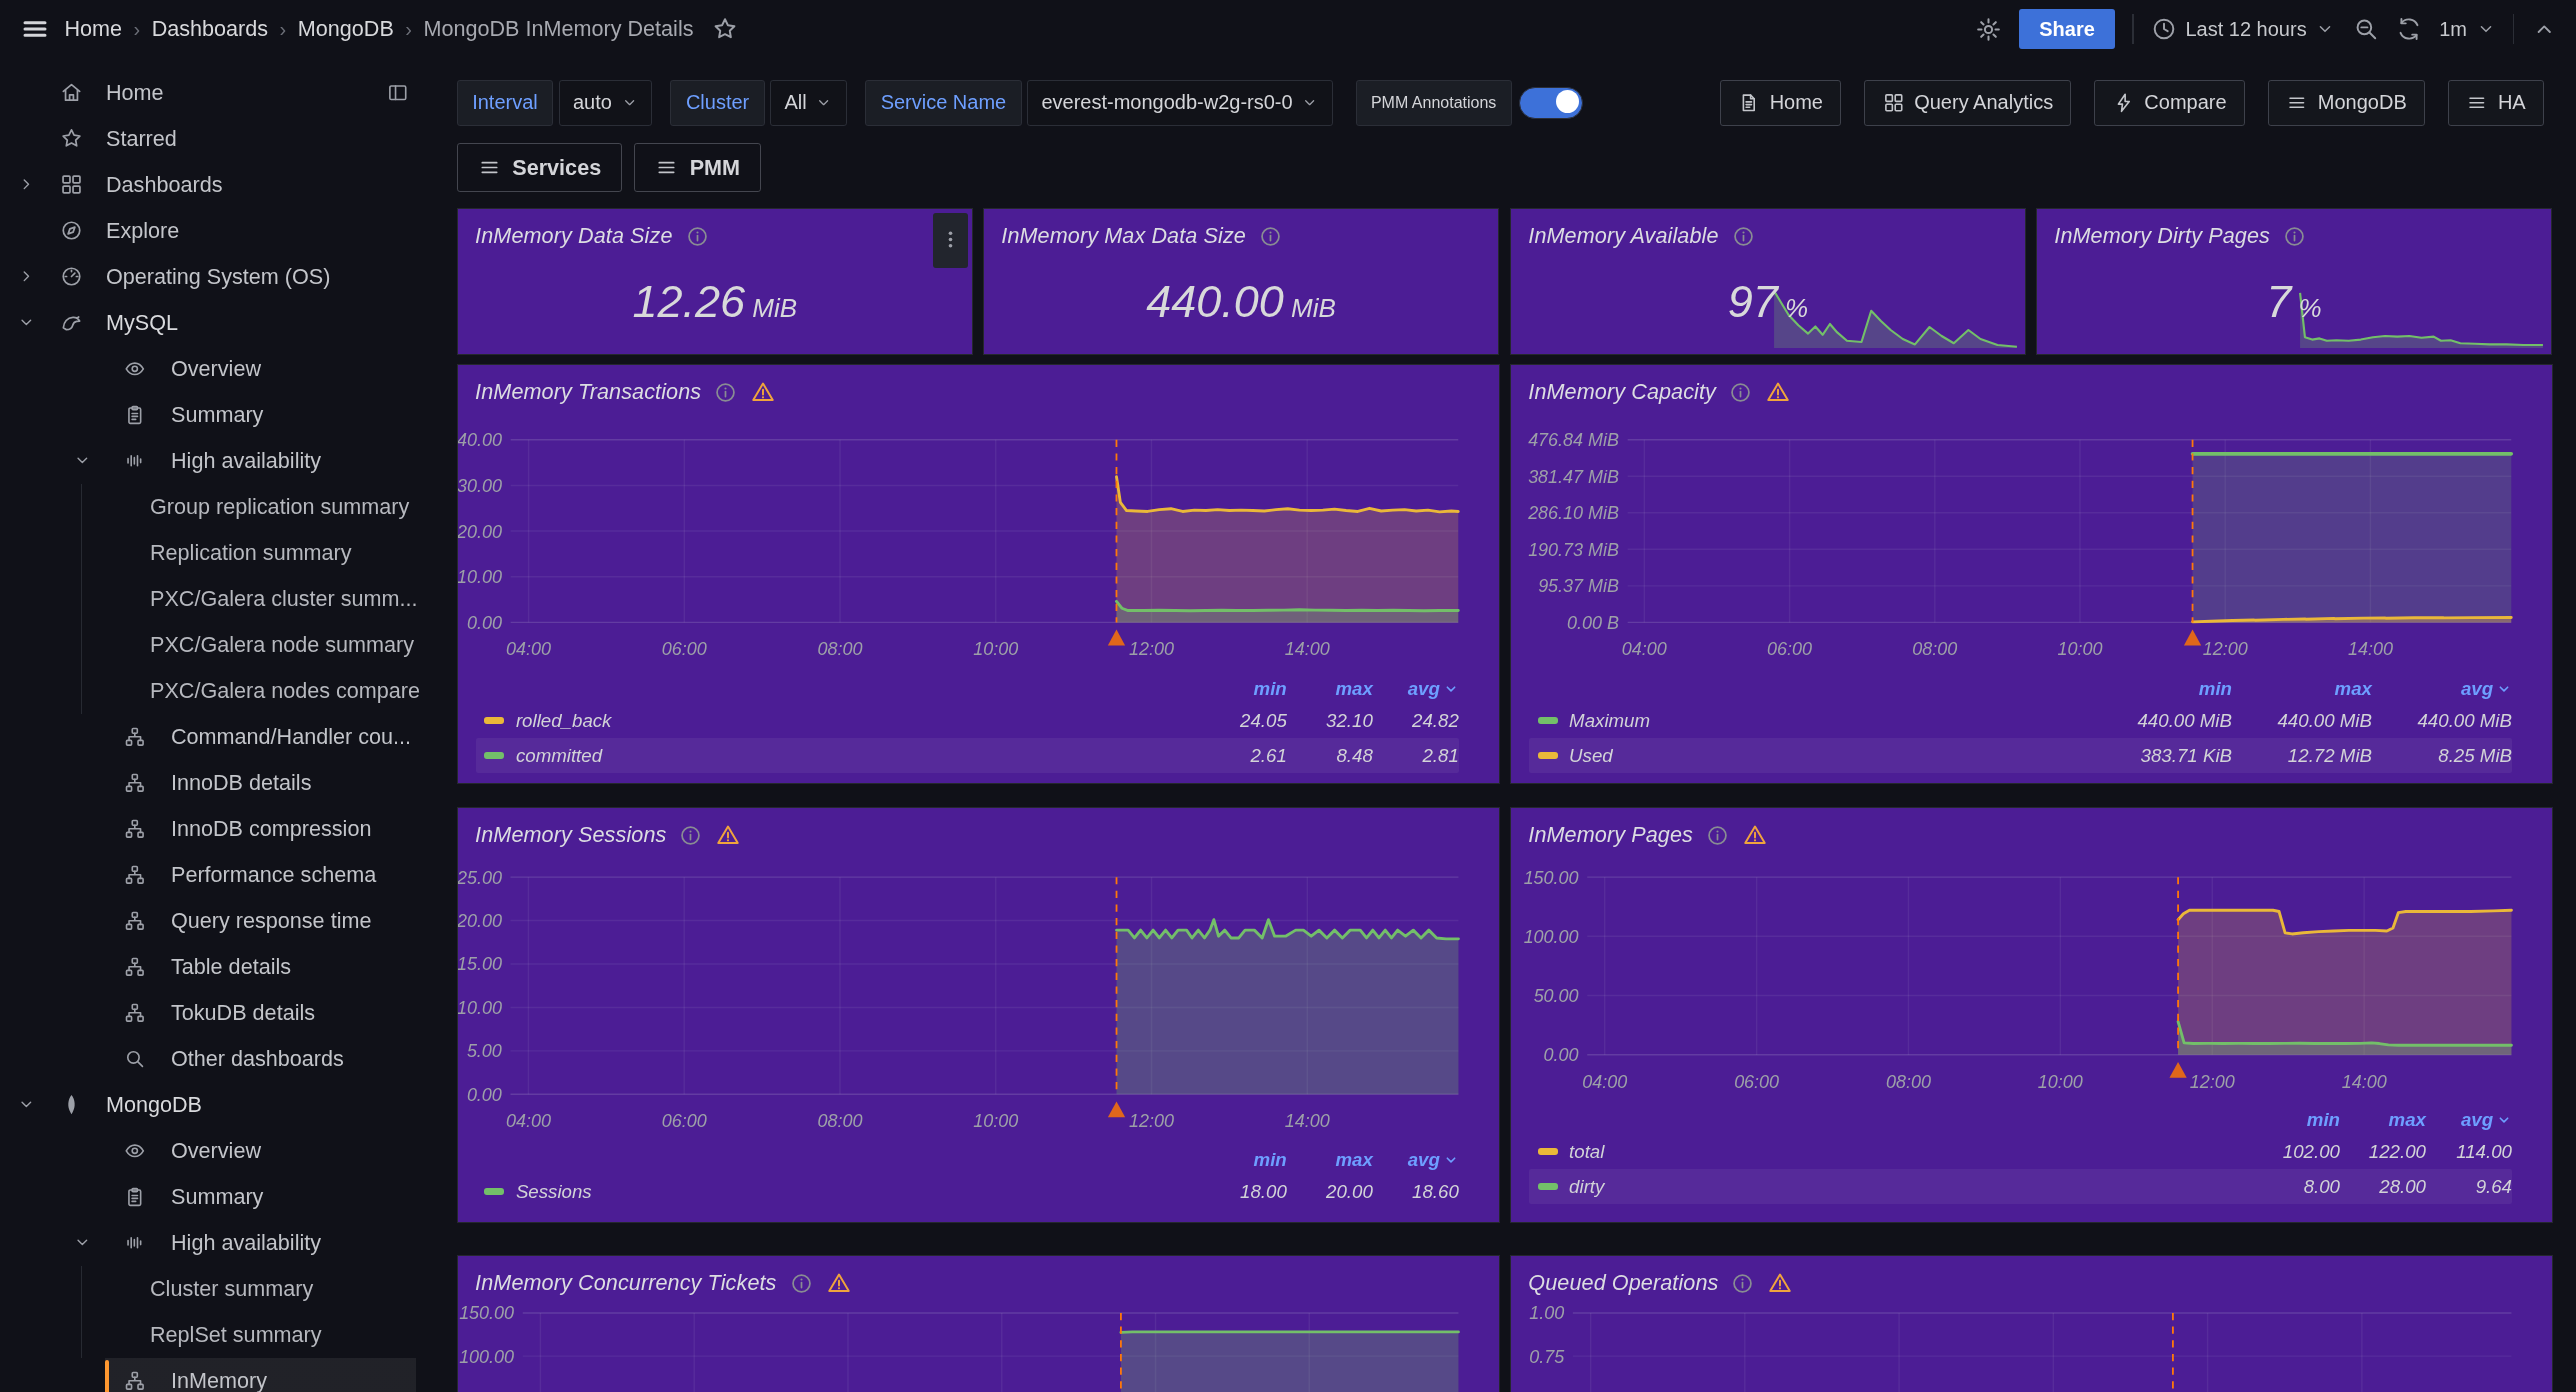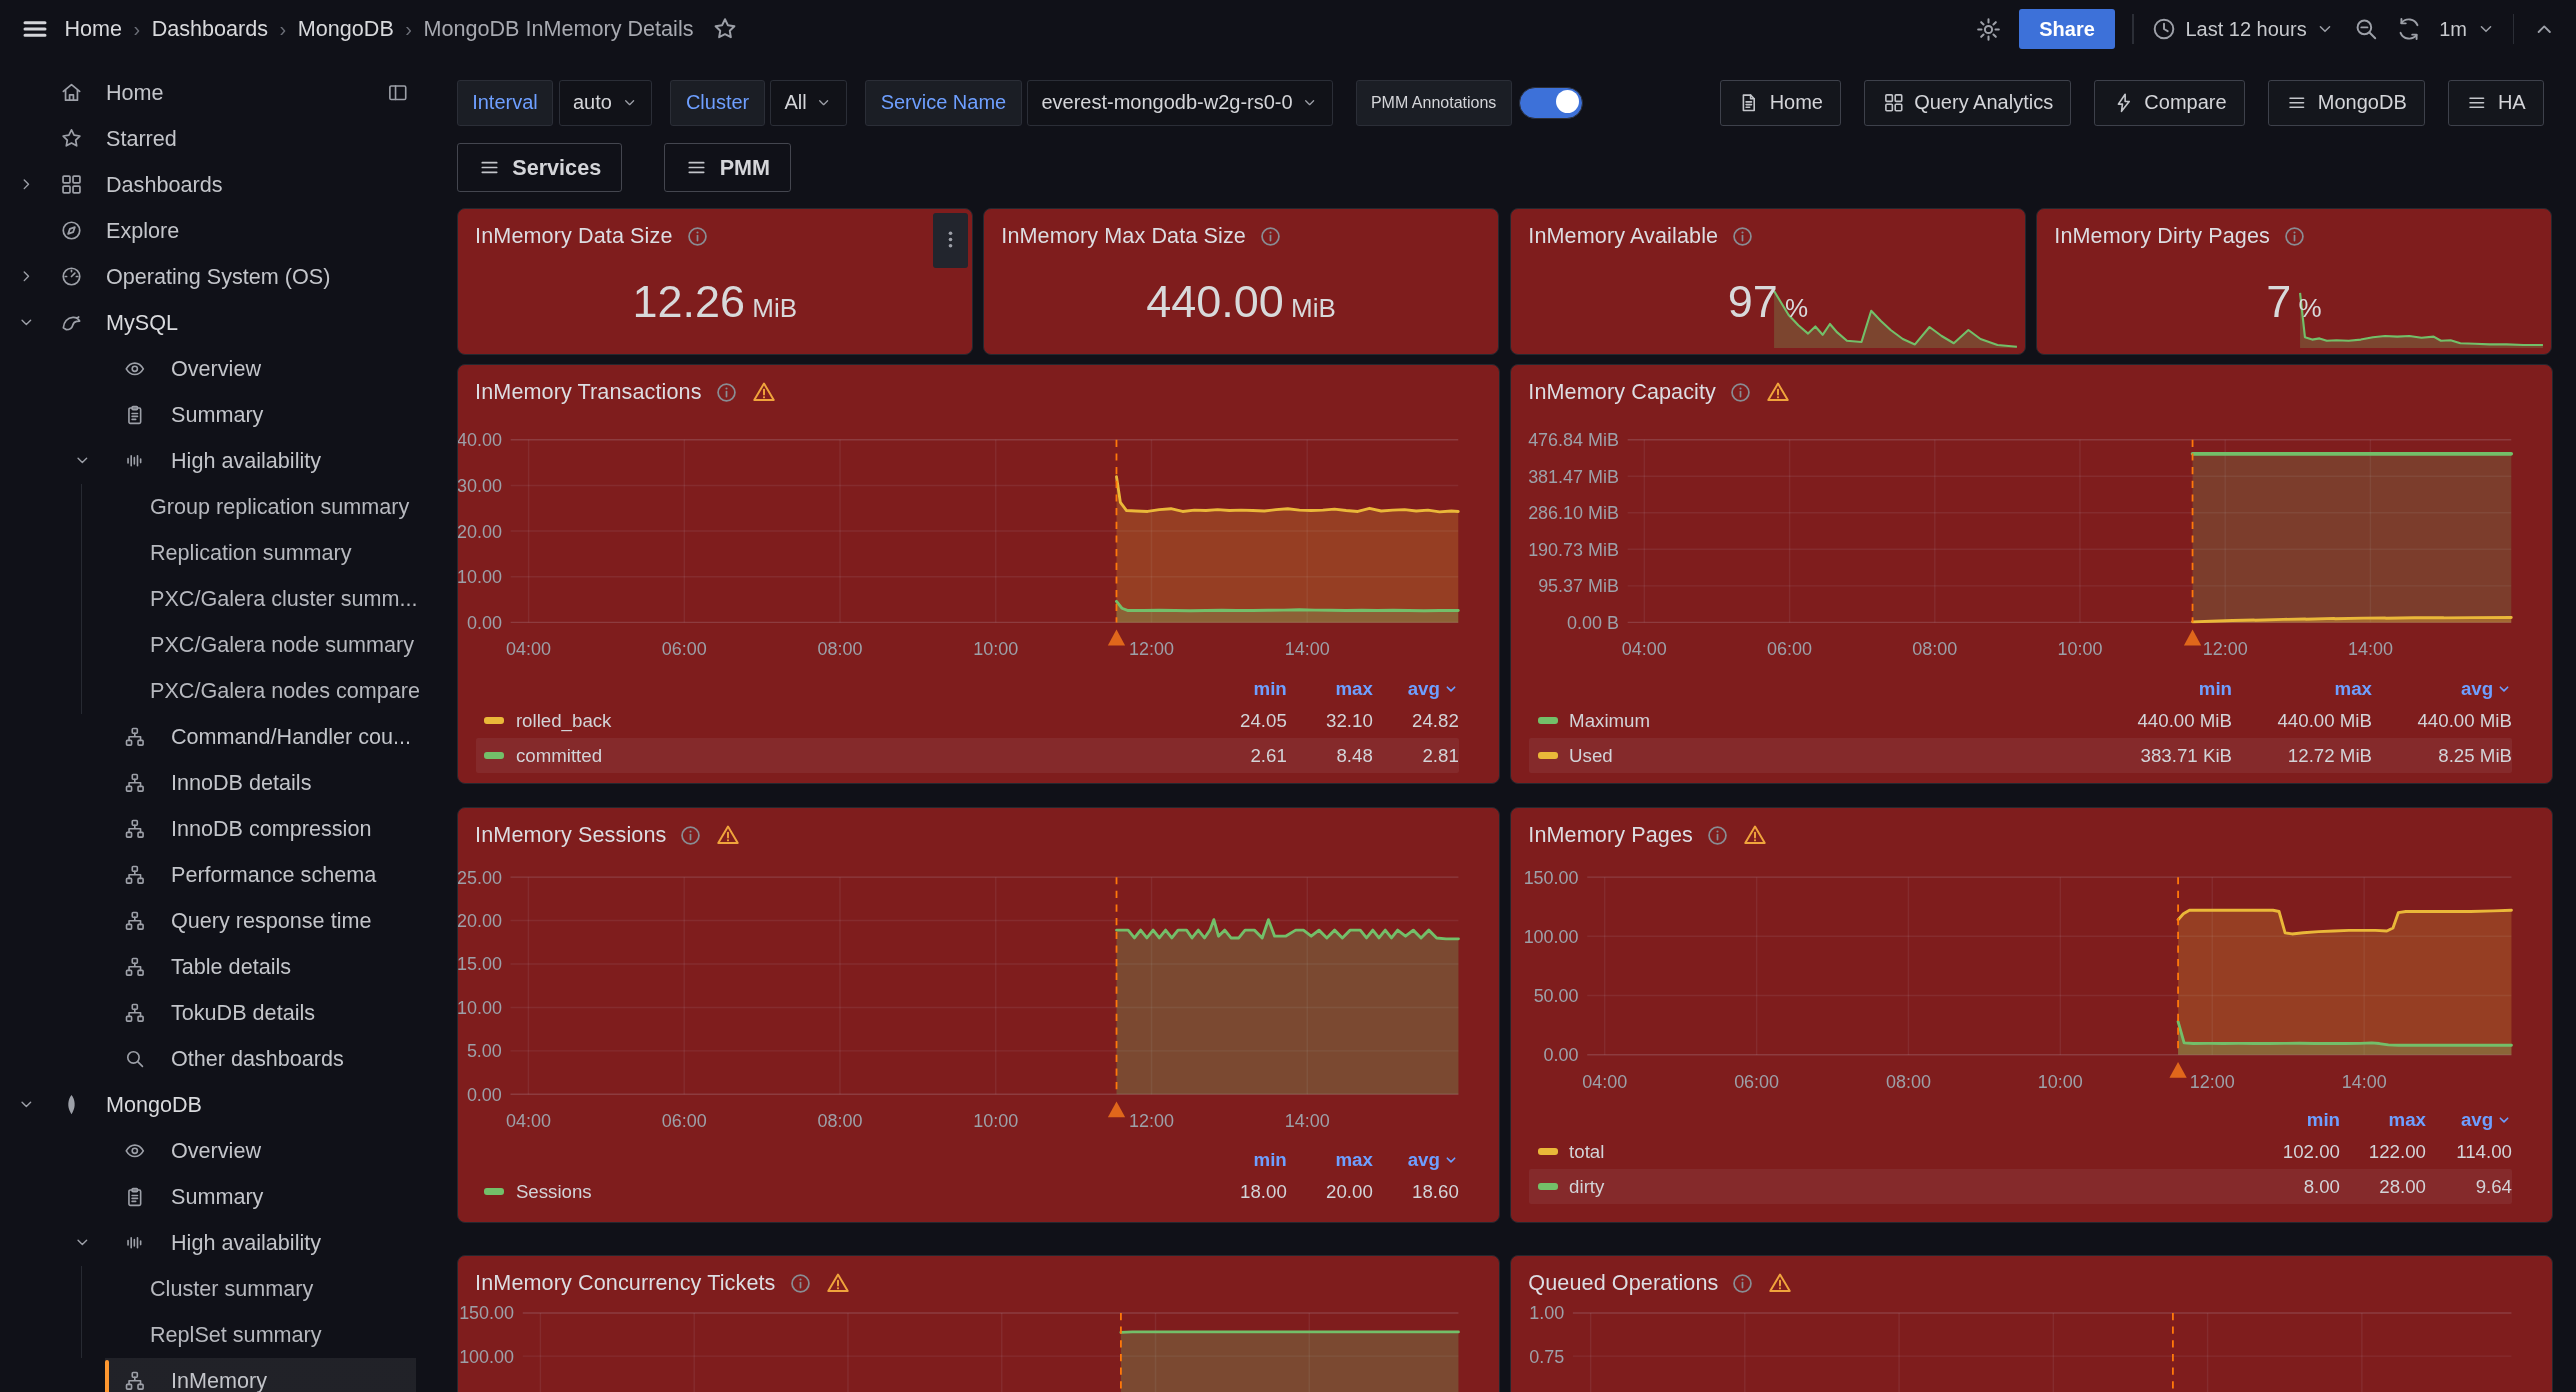--- a/index.html
+++ b/index.html
@@ -40,25 +40,25 @@
   .toolbar{position:absolute;left:10.8px;right:32px;top:21.6px;height:46px;display:flex;align-items:center;}
   .varlabel{height:46px;display:flex;align-items:center;padding:0 14.4px;background:#1b1e25;border:1.4px solid #2b2e37;border-radius:2.9px;color:#6e9fff;font-size:20px;box-sizing:border-box;}
   .varvalue{height:46px;display:flex;align-items:center;gap:8.6px;padding:16px 13px;background:#111218;border:1.4px solid #2b2e37;border-radius:2.9px;color:#d4d5d9;font-size:20px;box-sizing:border-box;cursor:pointer;margin-left:5.8px;margin-right:18.7px;}
   .varvalue .vchev{color:#9da0a8;display:flex;}
   .anno-label{height:46px;display:flex;align-items:center;padding:0 14.4px;background:#1b1e25;border:1.4px solid #2b2e37;border-radius:2.9px;color:#d4d5d9;font-size:16px;box-sizing:border-box;margin-left:4.3px;}
   .toggle{width:62px;height:30px;border-radius:16px;background:#3d71d9;position:relative;margin-left:7.2px;cursor:pointer;border:1.4px solid #2b2e37;}
   .toggle .knob{position:absolute;right:2.9px;top:2.2px;width:23px;height:23px;border-radius:50%;background:#fff;}
   .tb-spacer{flex:1;}
   .linkbtn{height:46px;display:flex;align-items:center;gap:10px;padding:0 17.3px;background:#14161c;border:1.4px solid #3e414b;border-radius:2.9px;color:#d4d5d9;font-size:20px;cursor:pointer;margin-left:23px;box-sizing:border-box;white-space:nowrap;}
   .linkbtn .licon{color:#c3c5ca;display:flex;}
-  .toolbar2{position:absolute;left:10.8px;top:85px;height:49px;display:flex;align-items:center;gap:42px;border-radius:18px;}
+  .toolbar2{position:absolute;left:10.8px;top:85px;height:49px;display:flex;align-items:center;gap:12px;border-radius:18px;}
   .rowbtn{height:49px;display:flex;align-items:center;gap:11.5px;padding:0 20px;background:transparent;border:1.4px solid #44464f;border-radius:2.9px;color:#d4d5d9;font-size:21.6px;font-weight:600;cursor:pointer;box-sizing:border-box;}
   .rowbtn .licon{color:#c3c5ca;display:flex;}
   
-  .panel{position:absolute;background:#7f1d1d;border:1.4px solid #25272e;border-radius:8px;box-sizing:border-box;overflow:hidden;}
+  .panel{position:absolute;background:#4c1d95;border:1.4px solid #25272e;border-radius:0;box-sizing:border-box;overflow:hidden;font-style:italic;}
   .panel-header{position:absolute;top:14.4px;left:17.3px;display:flex;align-items:center;gap:13px;z-index:3;}
   .panel-title{font-size:21.6px;font-weight:500;color:#dcdde2;letter-spacing:0.1px;cursor:pointer;white-space:nowrap;}
   .icon-info{color:#898c93;display:flex;cursor:pointer;}
   .icon-warn{color:#f0a43c;display:flex;cursor:pointer;}
   .menu-strip{position:absolute;top:4.3px;right:4.3px;width:35px;height:55px;background:#22252d;border-radius:2.9px;display:flex;align-items:center;justify-content:center;color:#9da0a8;z-index:4;cursor:pointer;}
   .stat-value{position:absolute;left:0;right:0;top:46%;text-align:center;color:#d8d9da;z-index:2;}
   .stat-value .num{font-size:45px;font-weight:500;}
   .stat-value .unit{font-size:26px;font-weight:500;margin-left:7.2px;}
   .spark{position:absolute;left:51%;right:7.2px;bottom:5.8px;height:60px;z-index:1;}
   .chart-mount{position:absolute;inset:0;z-index:1;}

